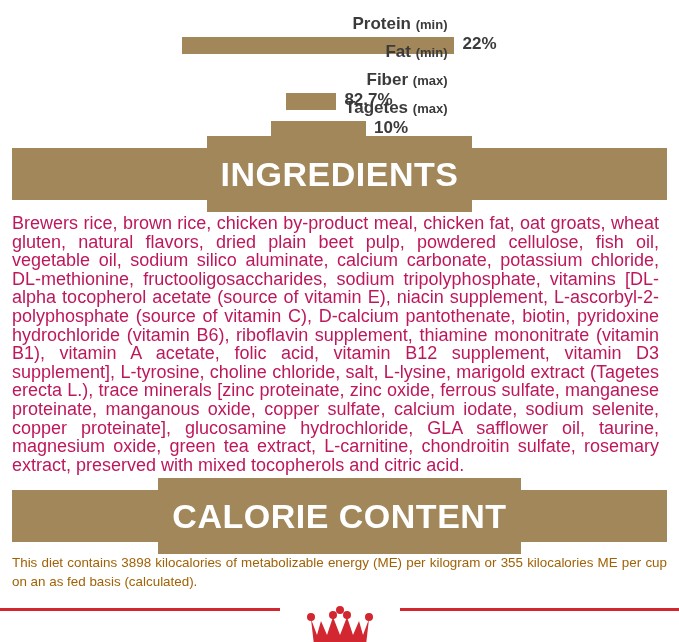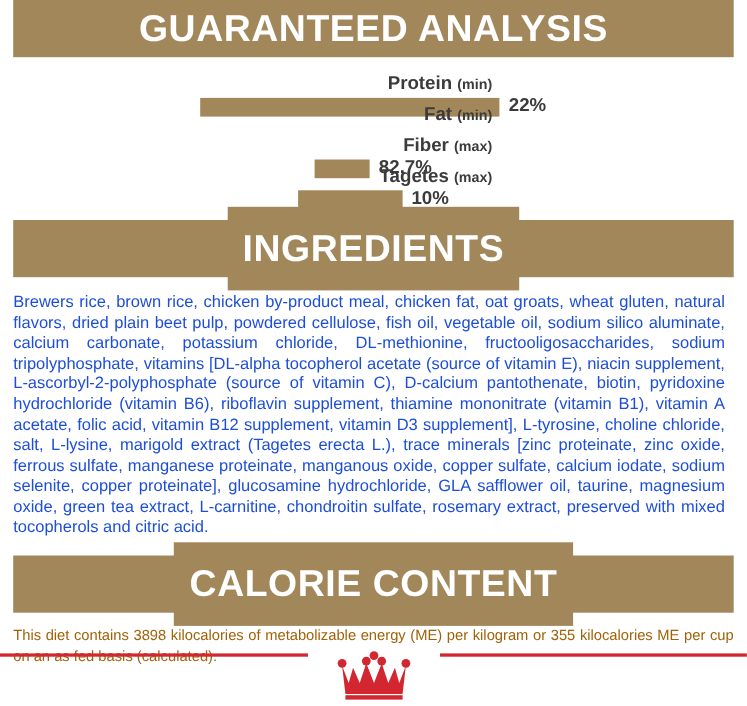--- a/index.html
+++ b/index.html
@@ -96,23 +96,23 @@
     margin-left: 8px;
     font-size: 17px;
     font-weight: bold;
     color: #3b3b3b;
     white-space: nowrap;
   }
 
   
   .body-copy {
     margin: 14px 20px 0 12px;
-    font-size: 15px;
+    font-size: 18px;
     line-height: 18.6px;
-    color: #1d4ed8;
+    color: #be185d;
     text-align: justify;
   }
   .calorie-copy {
     margin: 12px 12px 0 12px;
     font-size: 13.4px;
     line-height: 18.6px;
     color: #a16207;
     text-align: justify;
   }
 
@@ -152,23 +152,20 @@
     height: 46px;
     position: relative;
   }
   .crown svg { display: block; }
 </style>
 </head>
 <body>
 
 <div class="page">
 
-  <div class="band full">
-    <div class="band-title">GUARANTEED ANALYSIS</div>
-  </div>
 
   <div class="ga-wrap">
 
     <div class="ga-row">
       <div class="ga-label">
         <span>Protein</span>
         <span class="qual">(min)</span>
       </div>
       <div class="ga-barzone">
         <div class="ga-bar" style="width:272px"></div>

